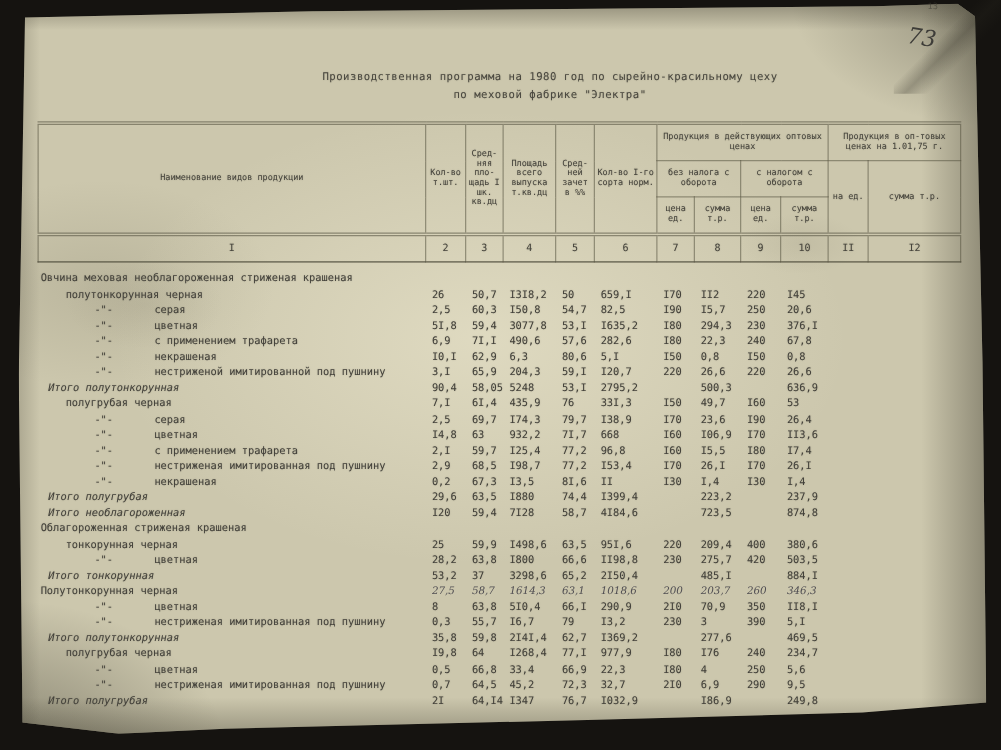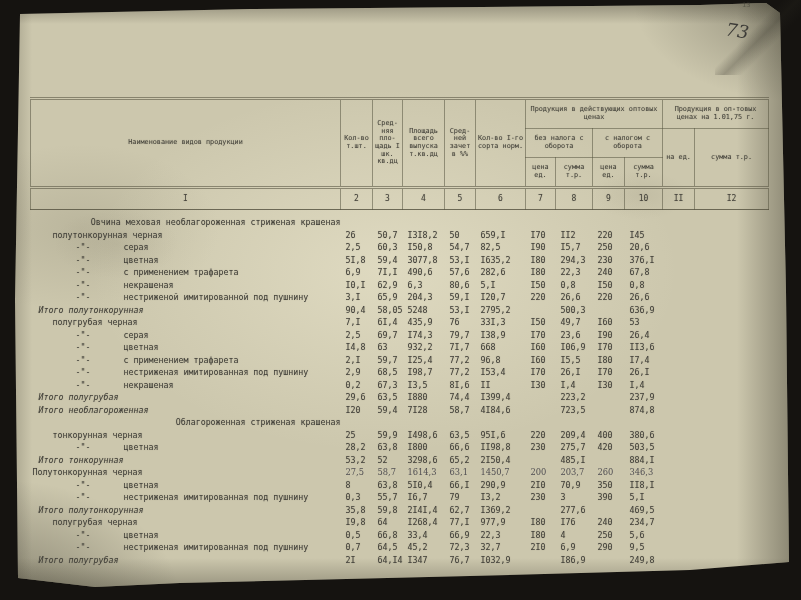--- a/index.html
+++ b/index.html
@@ -26,45 +26,49 @@
   table.tbl{position:absolute;left:30px;top:97px;width:738px;border-collapse:collapse;table-layout:fixed;}
   .tbl thead th{border:1px solid rgba(88,85,66,.55);font-weight:normal;vertical-align:middle;
       font-size:6.8px;line-height:7.6px;padding:1px 1px;color:#46443c;text-align:center;margin-top:23px;}
   .tbl thead tr.trow1 th{border-top:3px double rgba(88,85,66,.6);}
   .tbl thead tr.num th{border-top:3px double rgba(88,85,66,.6);border-bottom:1px solid rgba(88,85,66,.6);
       height:18px;font-size:8px;}
   .tbl tbody td{border:none;height:12.5px;line-height:12.5px;font-size:8.3px;white-space:nowrap;
       overflow:visible;padding:0;}
   .tbl tbody td.v{padding-left:5px;}
   .tbl tbody tr:first-child td{padding-top:6px;}
-  td.name.sec{padding-left:2px;text-align:right;}
+  td.name.sec{padding-left:2px;}
   td.name.i0{padding-left:2px;}
   td.name.i1{padding-left:22px;}
   td.name.tot{padding-left:8px;font-style:italic;}
   td.name.d{padding-left:45px;}
   td.name .ditto{display:inline-block;width:48px;}
-  td.hw{font-family:"DejaVu Serif",serif;font-size:9.3px;color:#504e52;text-shadow:none;}
+  td.hw{font-family:"DejaVu Serif",serif;font-style:italic;font-size:9.3px;color:#504e52;text-shadow:none;}
   .smudge1{position:absolute;left:40px;top:200px;width:190px;height:110px;pointer-events:none;
      background:radial-gradient(ellipse 90px 50px at 40% 40%, rgba(105,100,82,.10), rgba(105,100,82,0) 70%);}
   .smudge2{position:absolute;left:560px;top:150px;width:160px;height:90px;pointer-events:none;
      background:radial-gradient(ellipse 70px 35px at 50% 50%, rgba(105,100,82,.10), rgba(105,100,82,0) 70%);}
 </style>
 </head>
 <body>
 
 <div class="stage">
   <div class="paper"></div>
   <div class="fold"></div>
   <div class="smudge1"></div>
   <div class="smudge2"></div>
 
   <div class="content">
     <div class="pageno-faint">13</div>
     <div class="pageno">73</div>
 
+    <div class="title">
+      <div>Производственная программа на 1980 год по сырейно-красильному цеху</div>
+      <div>по меховой фабрике "Электра"</div>
+    </div>
 
     <table class="tbl">
       <colgroup>
         <col style="width:310px">
           <col style="width:32px">
           <col style="width:30px">
           <col style="width:42px">
         <col style="width:31px">
           <col style="width:50px">
           <col style="width:30px">
@@ -375,38 +379,38 @@
             <td class="v">230</td>
             <td class="v">275,7</td>
             <td class="v">420</td>
             <td class="v">503,5</td>
             <td class="v"></td>
             <td class="v"></td>
           </tr>
           <tr>
             <td class="name tot">Итого тонкорунная</td>
             <td class="v">53,2</td>
-            <td class="v">52</td>
+            <td class="v">37</td>
             <td class="v">3298,6</td>
             <td class="v">65,2</td>
             <td class="v">2I50,4</td>
             <td class="v"></td>
             <td class="v">485,I</td>
             <td class="v"></td>
             <td class="v">884,I</td>
             <td class="v"></td>
             <td class="v"></td>
           </tr>
           <tr>
             <td class="name i0">Полутонкорунная черная</td>
             <td class="v hw">27,5</td>
             <td class="v hw">58,7</td>
             <td class="v hw">1614,3</td>
             <td class="v hw">63,1</td>
-            <td class="v hw">1450,7</td>
+            <td class="v hw">1018,6</td>
             <td class="v hw">200</td>
             <td class="v hw">203,7</td>
             <td class="v hw">260</td>
             <td class="v hw">346,3</td>
             <td class="v hw"></td>
             <td class="v hw"></td>
           </tr>
           <tr>
             <td class="name d"><span class="ditto">-"-</span><span>цветная</span></td>
             <td class="v">8</td>

